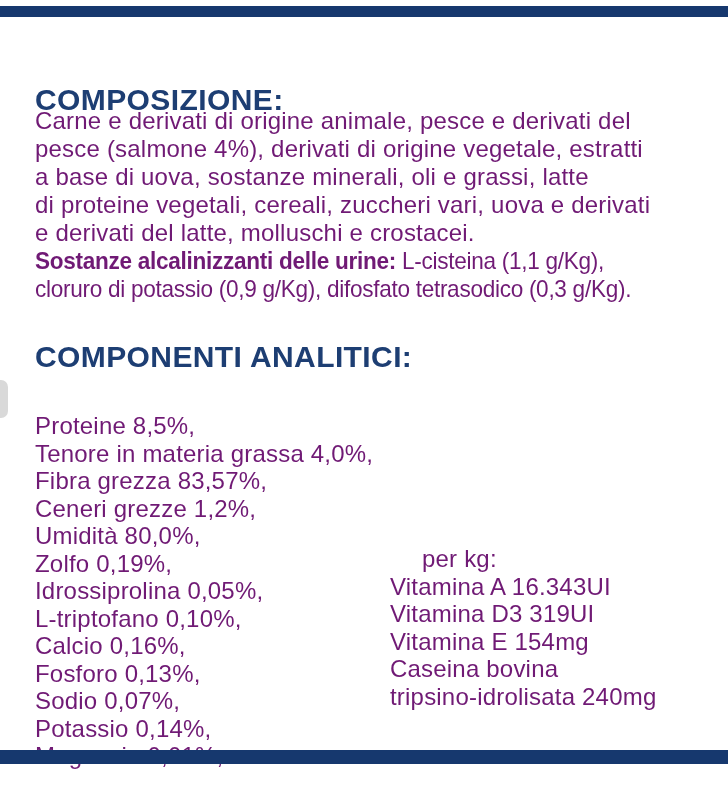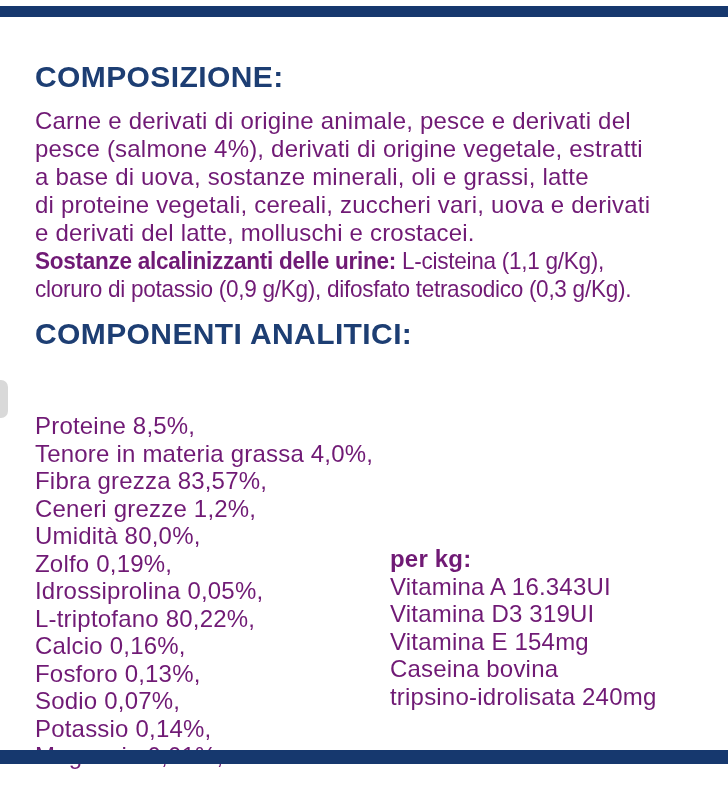--- a/index.html
+++ b/index.html
@@ -25,20 +25,21 @@
   .bar-bottom { top: 750px; height: 14px; }
 
   .section-heading {
     position: absolute;
     left: 35px;
     color: #1d3e73;
     font-size: 30px;
     font-weight: 800;
     letter-spacing: 0.4px;
     white-space: nowrap;
+    margin-top: 23px;
   }
   .heading-composizione { top: 60px; }
   .heading-analitici { top: 317px; }
 
   .body-text {
     color: #701a75;
     font-size: 24px;
     letter-spacing: 0.2px;
   }
   #composition-paragraph {
@@ -67,21 +68,21 @@
   }
   #components-list .list-line { white-space: nowrap; }
 
   #per-kg-block {
     position: absolute;
     left: 390px;
     top: 545px;
     line-height: 27.5px;
   }
   #per-kg-block .list-line { white-space: nowrap; }
-  .per-kg-label { font-weight: 700; }
+  .per-kg-label { font-weight: 400; margin-left: 32px; }
 
   #left-edge-artifact {
     position: absolute;
     left: -6px;
     top: 380px;
     width: 14px;
     height: 38px;
     background: #d9d9d9;
     border-radius: 8px;
   }
@@ -110,21 +111,21 @@
   <div class="section-heading heading-analitici">COMPONENTI ANALITICI:</div>
 
   <div id="components-list" class="body-text">
     <div class="list-line">Proteine 8,5%,</div>
     <div class="list-line">Tenore in materia grassa 4,0%,</div>
     <div class="list-line">Fibra grezza 83,57%,</div>
     <div class="list-line">Ceneri grezze 1,2%,</div>
     <div class="list-line">Umidità 80,0%,</div>
     <div class="list-line">Zolfo 0,19%,</div>
     <div class="list-line">Idrossiprolina 0,05%,</div>
-    <div class="list-line">L-triptofano 80,22%,</div>
+    <div class="list-line">L-triptofano 0,10%,</div>
     <div class="list-line">Calcio 0,16%,</div>
     <div class="list-line">Fosforo 0,13%,</div>
     <div class="list-line">Sodio 0,07%,</div>
     <div class="list-line">Potassio 0,14%,</div>
     <div class="list-line">Magnesio 0,01%;</div>
   </div>
 
   <div id="per-kg-block" class="body-text">
     <div class="list-line per-kg-label">per kg:</div>
     <div class="list-line">Vitamina A 16.343UI</div>

